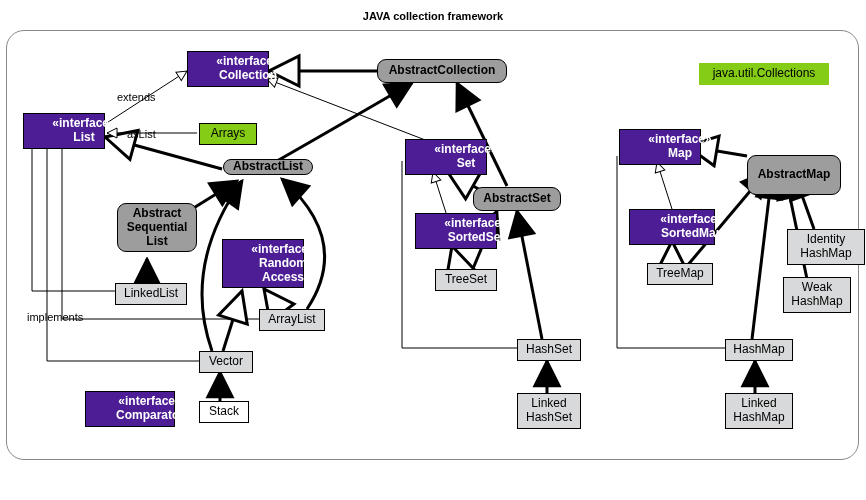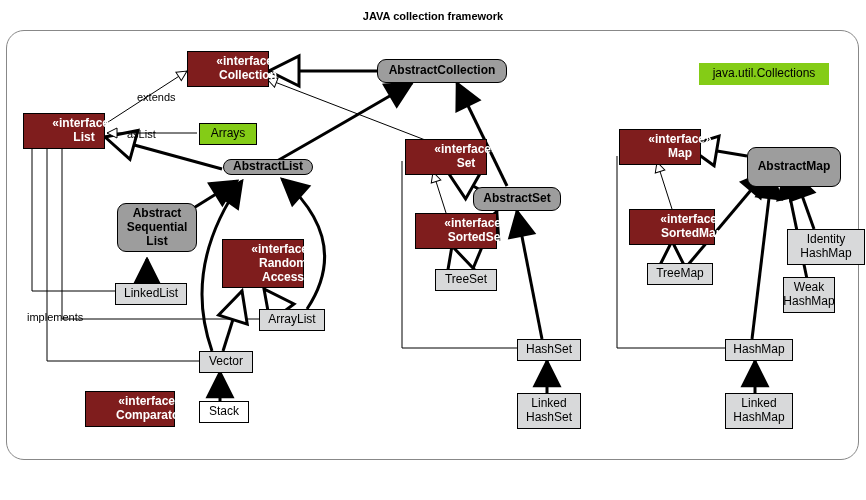--- a/index.html
+++ b/index.html
@@ -49,21 +49,21 @@
     line-height: 1.15;
     display: flex;
     flex-direction: column;
     align-items: center;
     justify-content: center;
     padding: 3px 6px;
     border: 1px solid #000;
     white-space: nowrap;
   }
   .iface {
-    background: #7f1d1d;
+    background: #4c1d95;
     color: #fff;
     font-weight: bold;
     padding-left: 46px;
   }
   .iface .stereo {
     font-weight: bold;
   }
   .abs {
     background: #9d9d9d;
     color: #000;
@@ -166,21 +166,21 @@
 
       <path d="M 718 317 L 610 317 L 610 125" fill="none" stroke="#000" stroke-width="1"></path>
 
       <path d="M 748 362 L 748 330" fill="none" stroke="#000" stroke-width="3" marker-end="url(#tri-fill)"></path>
 
       <path d="M 807 198 L 787 142" fill="none" stroke="#000" stroke-width="3" marker-end="url(#tri-fill)"></path>
 
       <path d="M 800 248 L 778 142" fill="none" stroke="#000" stroke-width="3" marker-end="url(#tri-fill)"></path>
     </svg>
 
-    <div class="labeltxt" style="left:110px; top:60px;margin-left:20px;">extends</div>
+    <div class="labeltxt" style="left:110px; top:60px;">extends</div>
     <div class="labeltxt" style="left:120px; top:97px;">asList</div>
     <div class="labeltxt" style="left:20px; top:280px;">implements</div>
 
     <div class="node iface" style="left:180px; top:20px; width:82px;">
       <span class="stereo">«interface»</span>
       <span class="nname">Collection</span>
     </div>
     <div class="node iface" style="left:16px; top:82px; width:82px;">
       <span class="stereo">«interface»</span>
       <span class="nname">List</span>
@@ -218,21 +218,21 @@
       <span class="nname">AbstractList</span>
     </div>
     <div class="node abs" style="left:110px; top:172px; width:80px;">
       <span class="nname">Abstract</span>
       <span class="nname">Sequential</span>
       <span class="nname">List</span>
     </div>
     <div class="node abs" style="left:466px; top:156px; width:88px; height:24px;">
       <span class="nname">AbstractSet</span>
     </div>
-    <div class="node abs" style="left:740px; top:116px; width:94px; height:40px;">
+    <div class="node abs" style="left:740px; top:124px; width:94px; height:40px;">
       <span class="nname">AbstractMap</span>
     </div>
 
     <div class="node plain" style="left:192px; top:92px; width:58px; height:22px;">
       <span class="nname">Arrays</span>
     </div>
     <div class="node plain" style="left:692px; top:32px; width:130px; height:22px; border:none;">
       <span class="nname">java.util.Collections</span>
     </div>
 
@@ -265,19 +265,19 @@
       <span class="nname">HashMap</span>
     </div>
     <div class="node impl" style="left:718px; top:362px; width:68px;">
       <span class="nname">Linked</span>
       <span class="nname">HashMap</span>
     </div>
     <div class="node impl" style="left:780px; top:198px; width:78px;align-items:center;">
       <span class="nname">Identity</span>
       <span class="nname">HashMap</span>
     </div>
-    <div class="node impl" style="left:776px; top:246px; width:52px;">
+    <div class="node impl" style="left:776px; top:246px; width:68px;">
       <span class="nname">Weak</span>
       <span class="nname">HashMap</span>
     </div>
 
   </div>
 </div>
 
 </body></html>

